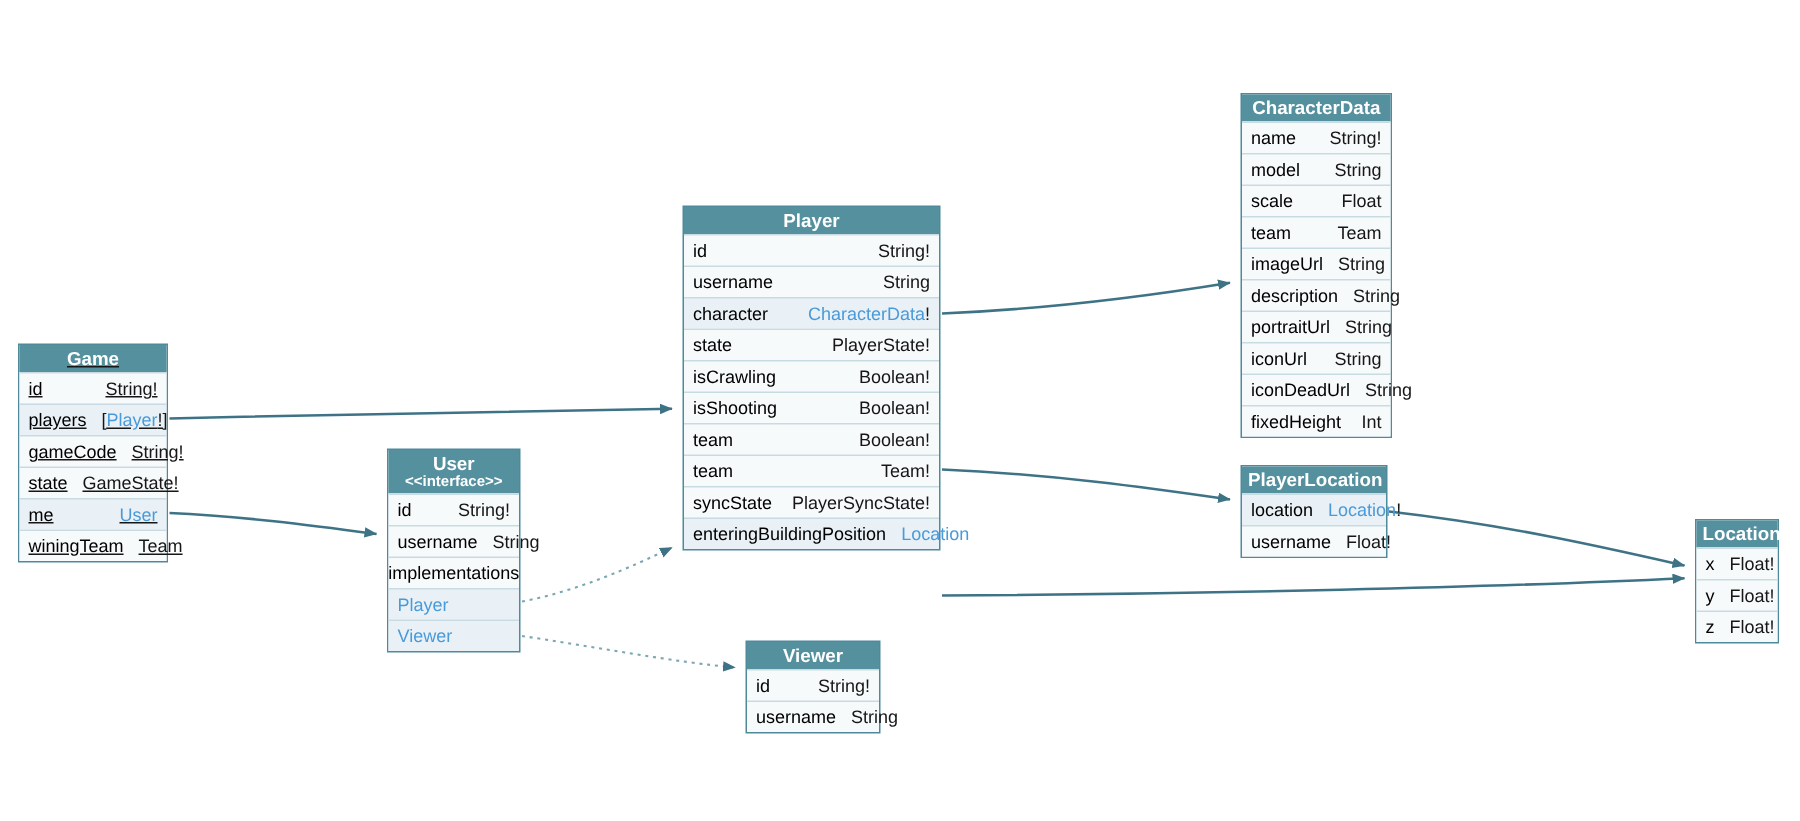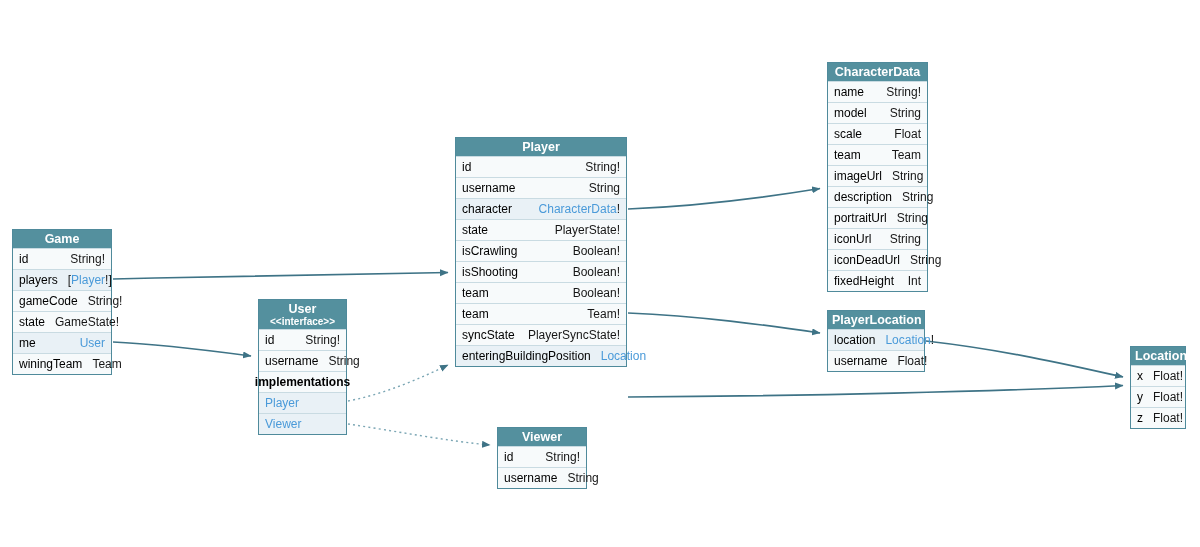--- a/index.html
+++ b/index.html
@@ -20,21 +20,21 @@
     padding:2px 4px; box-sizing:border-box;
   }
   .node-subtitle { font-size:10px; font-weight:bold; line-height:11px; }
   .row {
     display:flex; justify-content:space-between; align-items:center;
     height:21px; box-sizing:border-box; padding:0 6px;
     border-top:1px solid #c9dbe2; background:#f7fafb;
     white-space:nowrap;
   }
   .row.linkbg { background:#e9f1f6; }
-  .row.center { justify-content:center;font-weight:bold; }
+  .row.center { justify-content:center; }
   .fname { color:#000000; }
   .ftype { margin-left:10px; color:#161616; }
   .t-link { color:#4a9ad9; }
   .row.center .fname { text-align:center; }
 </style>
 </head>
 <body>
 
 <div id="canvas">
   <svg id="edges" width="1200" height="547">
@@ -48,21 +48,21 @@
         <path d="M113,342 C160,344 206,350 251,356" fill="none" marker-end="url(#arrow)" stroke="#3e7386" stroke-width="1.7"></path>
         <path d="M628,209 C700,206 768,197 820,188.5" fill="none" marker-end="url(#arrow)" stroke="#3e7386" stroke-width="1.7"></path>
         <path d="M628,313 C700,316 765,325 820,333" fill="none" marker-end="url(#arrow)" stroke="#3e7386" stroke-width="1.7"></path>
         <path d="M628,397 C800,396 1000,391.5 1123,385.5" fill="none" marker-end="url(#arrow)" stroke="#3e7386" stroke-width="1.7"></path>
         <path d="M926,341 C1005,350 1070,365 1123,377" fill="none" marker-end="url(#arrow)" stroke="#3e7386" stroke-width="1.7"></path>
         <path d="M348,401 C385,394 421,378 448,365" fill="none" marker-end="url(#arrow)" stroke="#7ba6b4" stroke-width="1.4" stroke-dasharray="2,3.2"></path>
         <path d="M348,424 C395,431 450,441.5 490,445" fill="none" marker-end="url(#arrow)" stroke="#7ba6b4" stroke-width="1.4" stroke-dasharray="2,3.2"></path>
       </g>
   </svg>
   <div id="nodes-root">
-      <div class="node" style="left: 12px; top: 229px; width: 100px;">
+      <div class="node" style="left: 12px; top: 229px; width: 100px; text-decoration: underline;">
         <div class="node-header">
           <div>Game</div>
         </div>
         <div class="row">
           <span class="fname">id</span>
           <span class="ftype"><span>String!</span></span>
         </div>
         <div class="row linkbg">
           <span class="fname">players</span>
           <span class="ftype"><span>[</span><span class="t-link">Player</span><span>!]</span></span>

